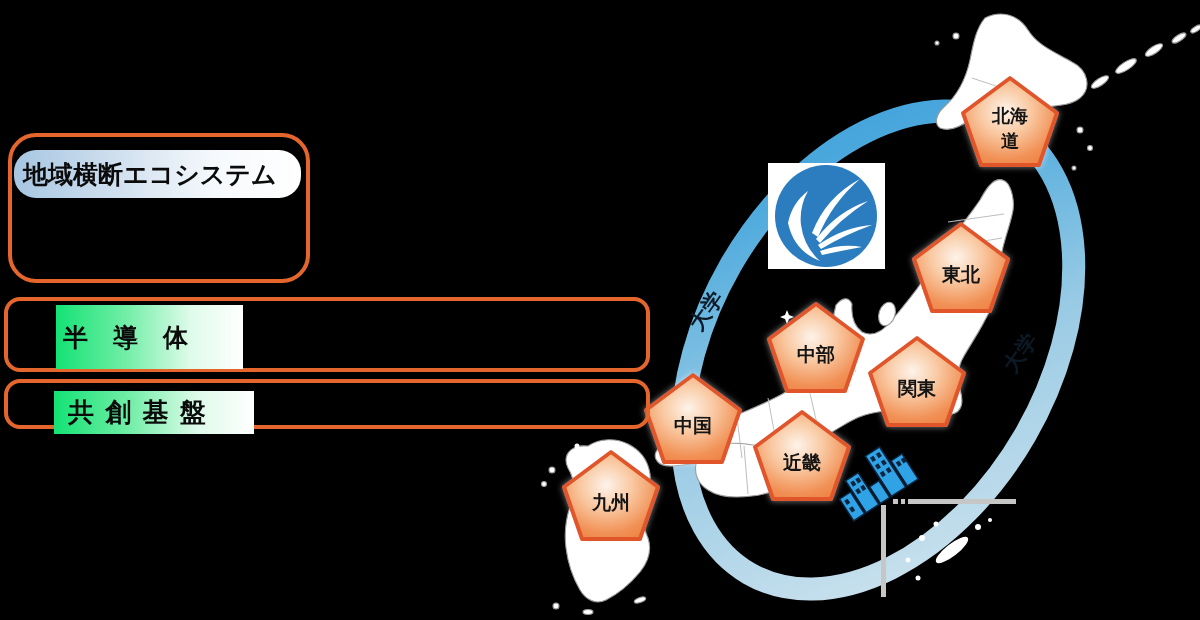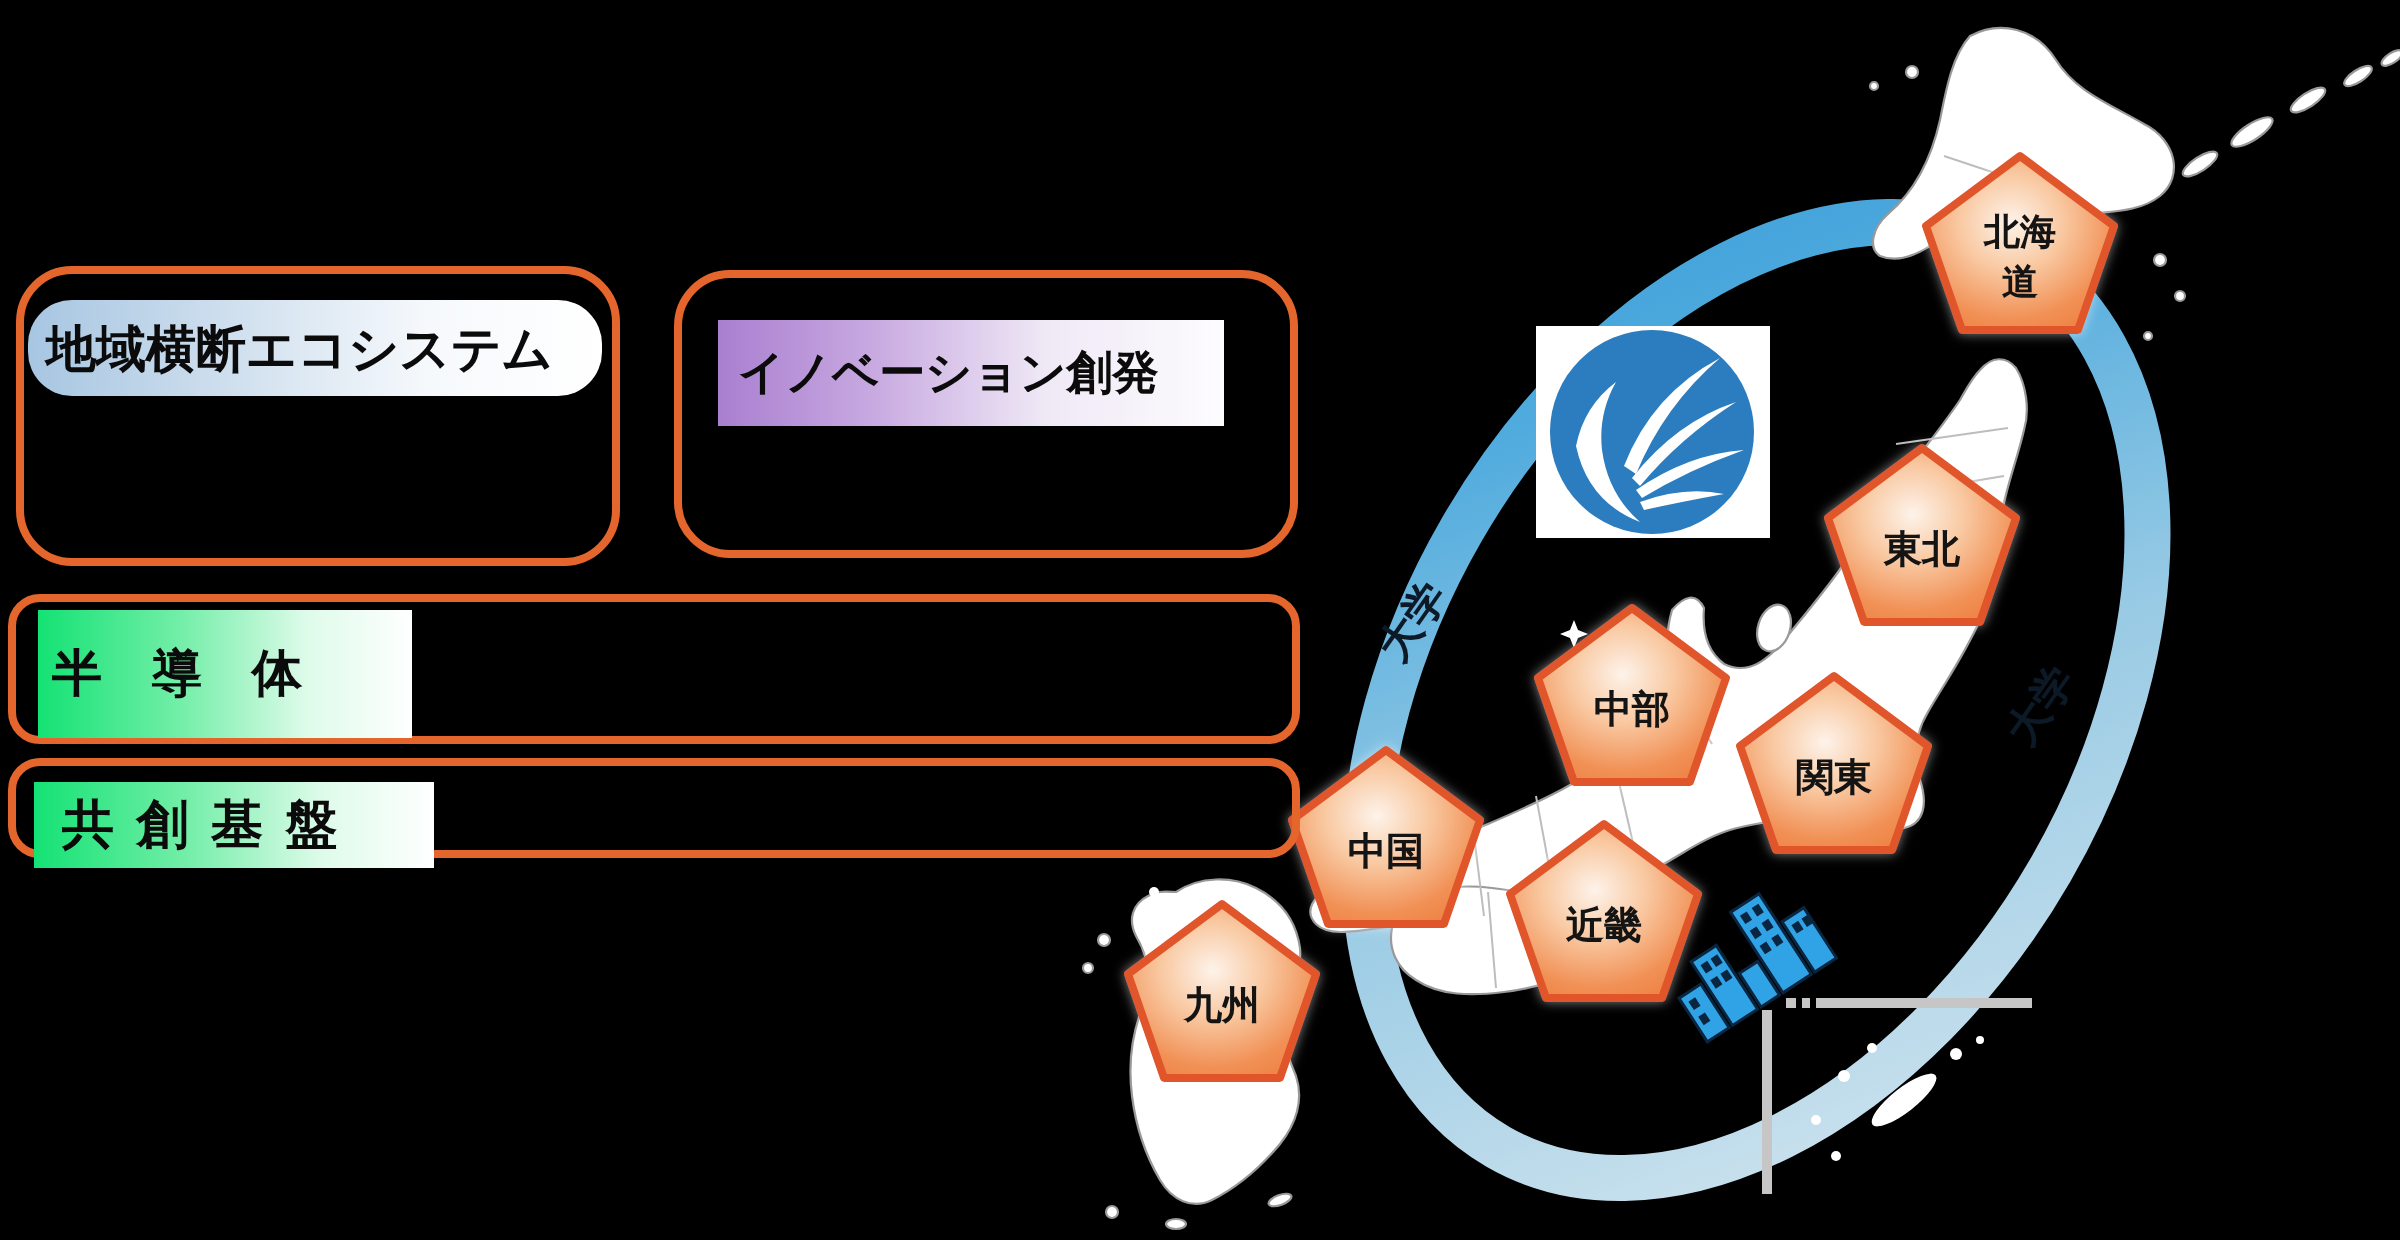--- a/index.html
+++ b/index.html
@@ -9,21 +9,21 @@
   .panel{position:absolute;border:4px solid #e5662d;box-sizing:border-box;background:transparent;}
   .p1{left:8px;top:133px;width:302px;height:150px;border-radius:28px;}
   .p2{left:337px;top:135px;width:312px;height:144px;border-radius:28px;}
   .p3{left:4px;top:297px;width:646px;height:75px;border-radius:16px;}
   .p4{left:4px;top:379px;width:646px;height:50px;border-radius:16px;}
   .bar{position:absolute;font-weight:bold;color:#0b0b0b;display:flex;align-items:center;white-space:pre;}
   .bar1{left:2px;top:13px;width:278px;height:48px;font-size:25px;padding-left:9px;
         background:linear-gradient(90deg,#a7c6e2 0%,#cfdfee 35%,#f6f9fc 70%,#ffffff 100%);border-radius:22px;}
   .bar2{left:18px;top:21px;width:243px;height:53px;font-size:23px;padding-left:10px;
         background:linear-gradient(90deg,#a97fd0 0%,#c7a8e0 30%,#efe9f6 65%,#fdfcfe 100%);}
-  .greenbar{background:linear-gradient(90deg,#14e274 0%,#73eea8 38%,#defbea 72%,#ffffff 100%);}
+  .greenbar{background:linear-gradient(90deg,#14e274 0%,#73eea8 38%,#defbea 72%,#ffffff 100%);margin-left:37px;}
   .bar3{left:11px;top:4px;width:180px;height:64px;font-size:25px;line-height:31px;
         flex-direction:column;align-items:flex-start;justify-content:center;padding-left:7px;}
   .bar4{left:9px;top:8px;width:186px;height:43px;font-size:26px;padding-left:14px;letter-spacing:2px;}
   .rl{font-weight:bold;font-size:19px;fill:#141414;}
   .rl2{font-weight:bold;font-size:18px;fill:#141414;}
   .ringlbl{font-weight:bold;font-size:21px;fill:#0c1a28;}
 </style>
 </head>
 <body>
 
@@ -209,23 +209,20 @@
     <g transform="translate(561,449)">
       <polygon points="50,3 97,38 79,90 21,90 3,38" fill="url(#pentG)" stroke="#e0572b" stroke-width="4" stroke-linejoin="round" filter="url(#pglow)"></polygon>
       <text class="rl" x="50" y="60" text-anchor="middle">九州</text>
     </g>
   </svg>
 
   <div class="panel p1">
     <div class="bar bar1">地域横断エコシステム</div>
   </div>
 
-  <div class="panel p2">
-    <div class="bar bar2">イノベーション創発</div>
-  </div>
 
   <div class="panel p3">
     <div class="bar bar3 greenbar">
       <span>半　導　体</span>
     </div>
   </div>
 
   <div class="panel p4">
     <div class="bar bar4 greenbar">共 創 基 盤</div>
   </div>

